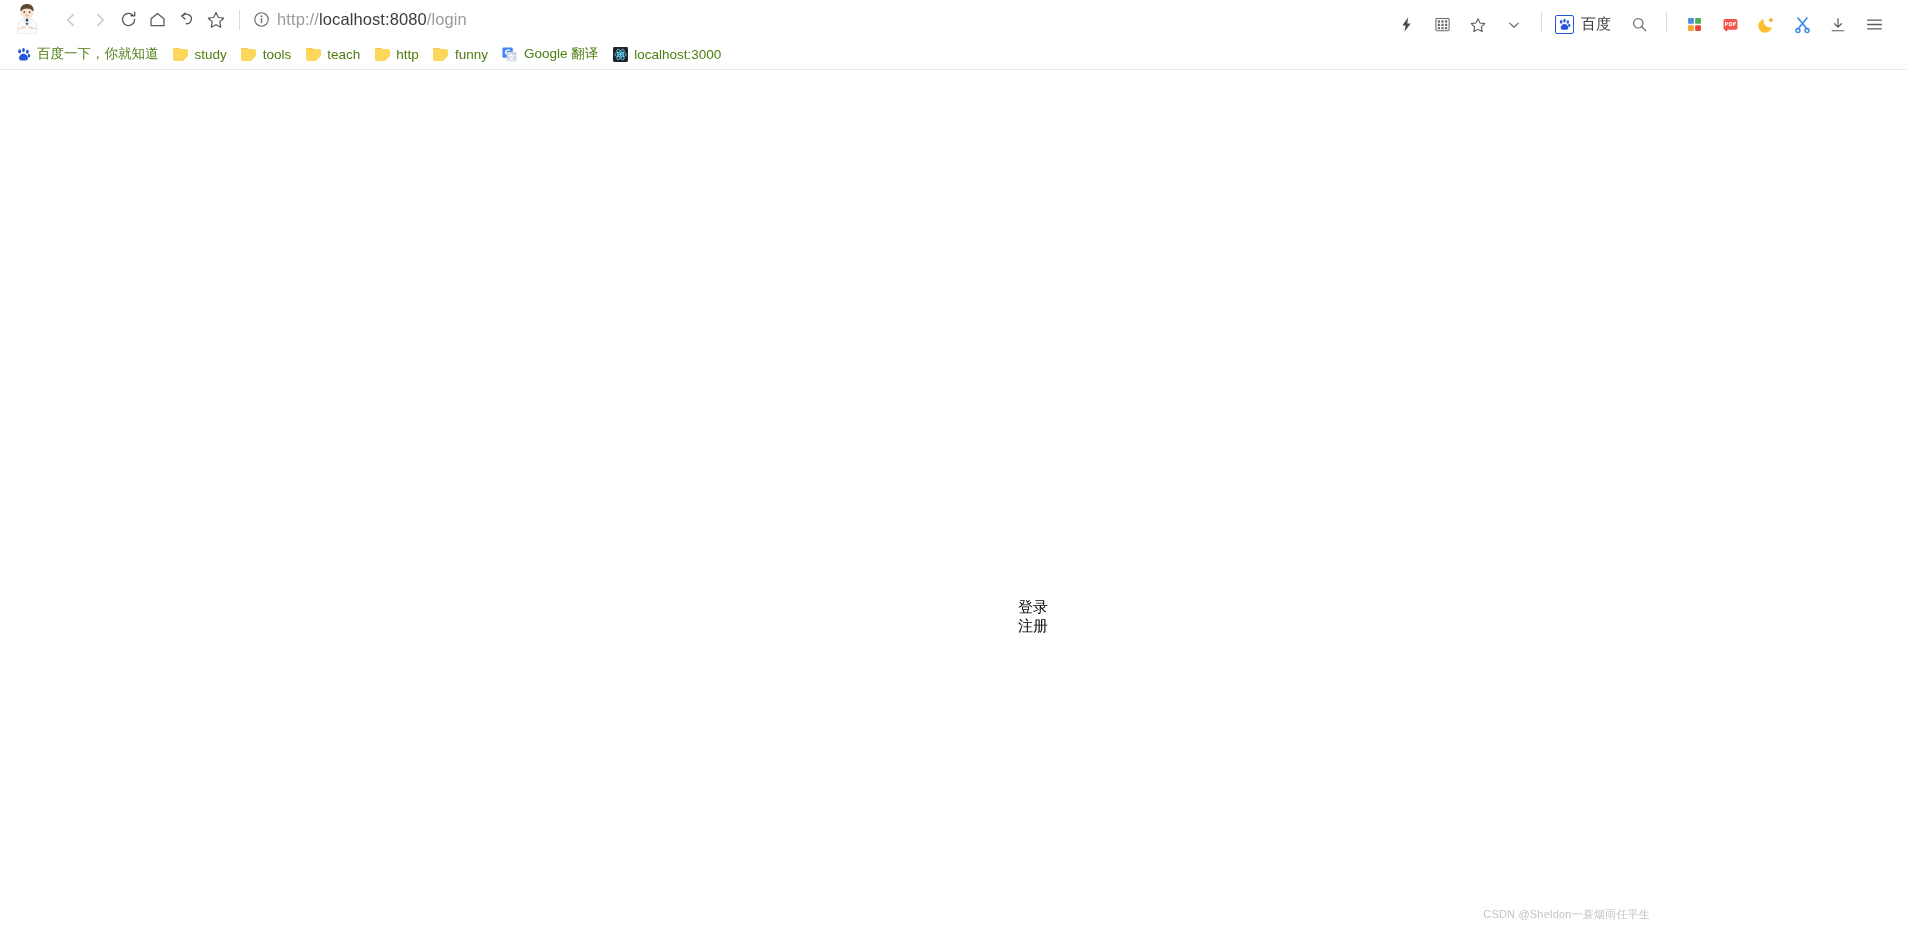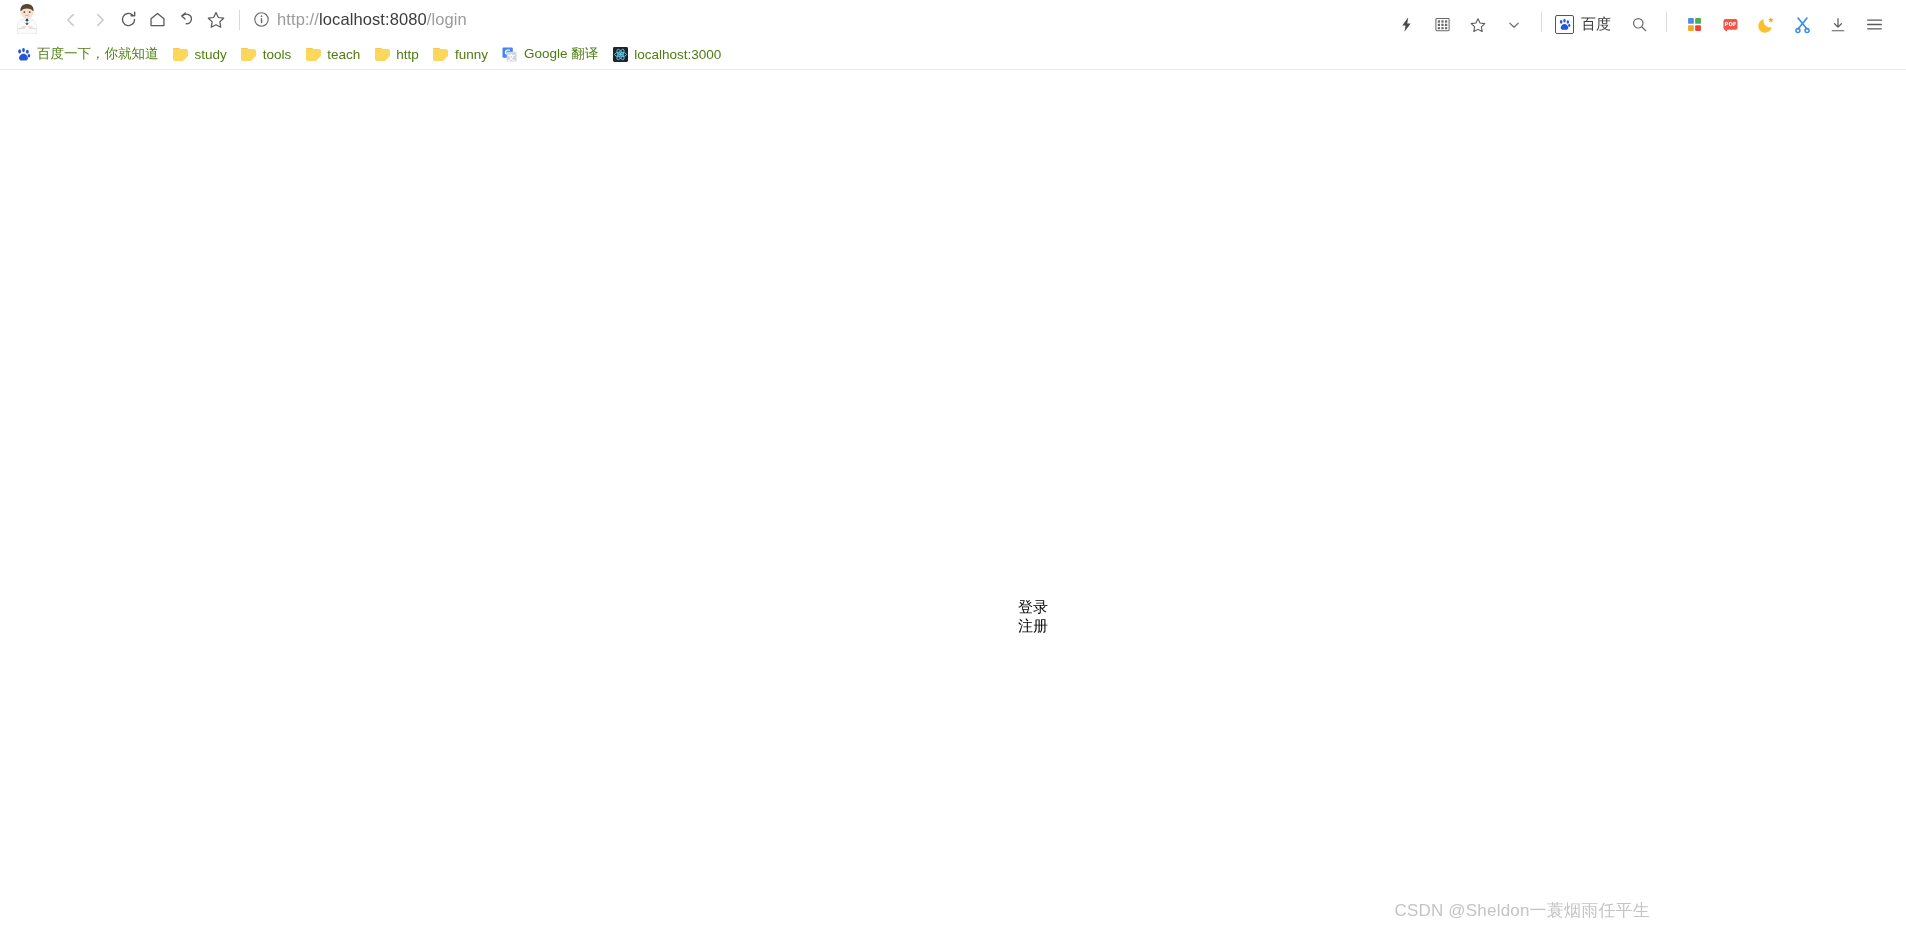--- a/index.html
+++ b/index.html
@@ -213,21 +213,21 @@
     font-size: 15px;
     color: #000000;
     text-decoration: none;
     font-family: "DejaVu Sans", "Liberation Sans", sans-serif;
   }
 
   #watermark {
     position: absolute;
     right: 18px;
     bottom: 12px;
-    font-size: 17px;
+    font-size: 11px;
     color: #c4c4c4;
     white-space: nowrap;
     letter-spacing: 0.2px;
   }
 </style>
 </head>
 <body>
 
 <div id="browser-chrome">
 

